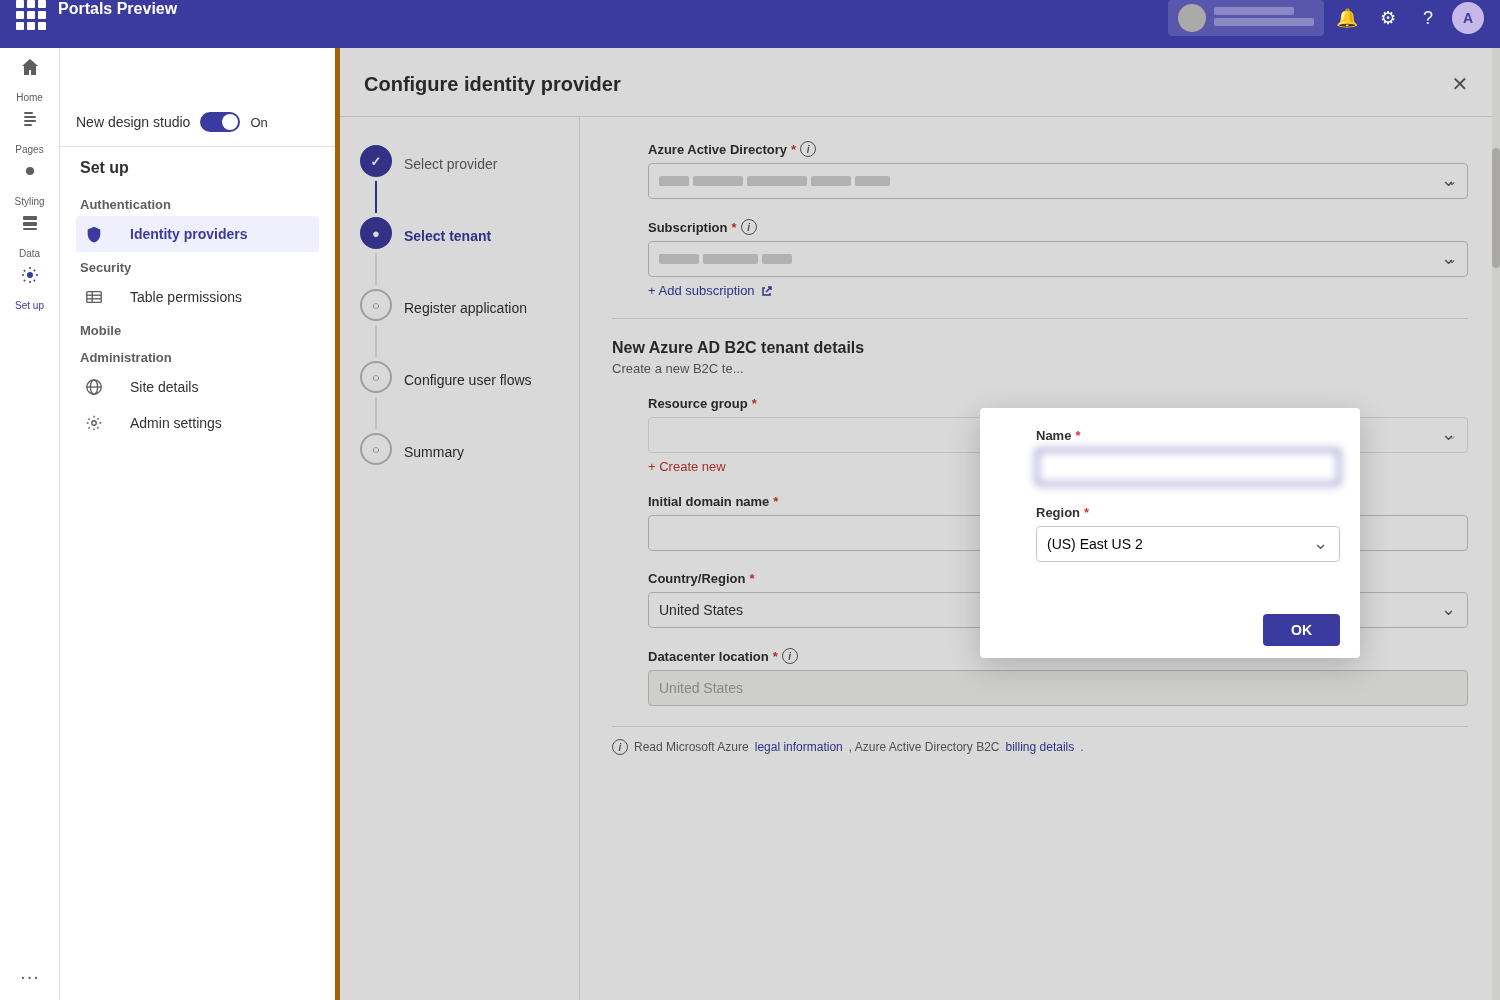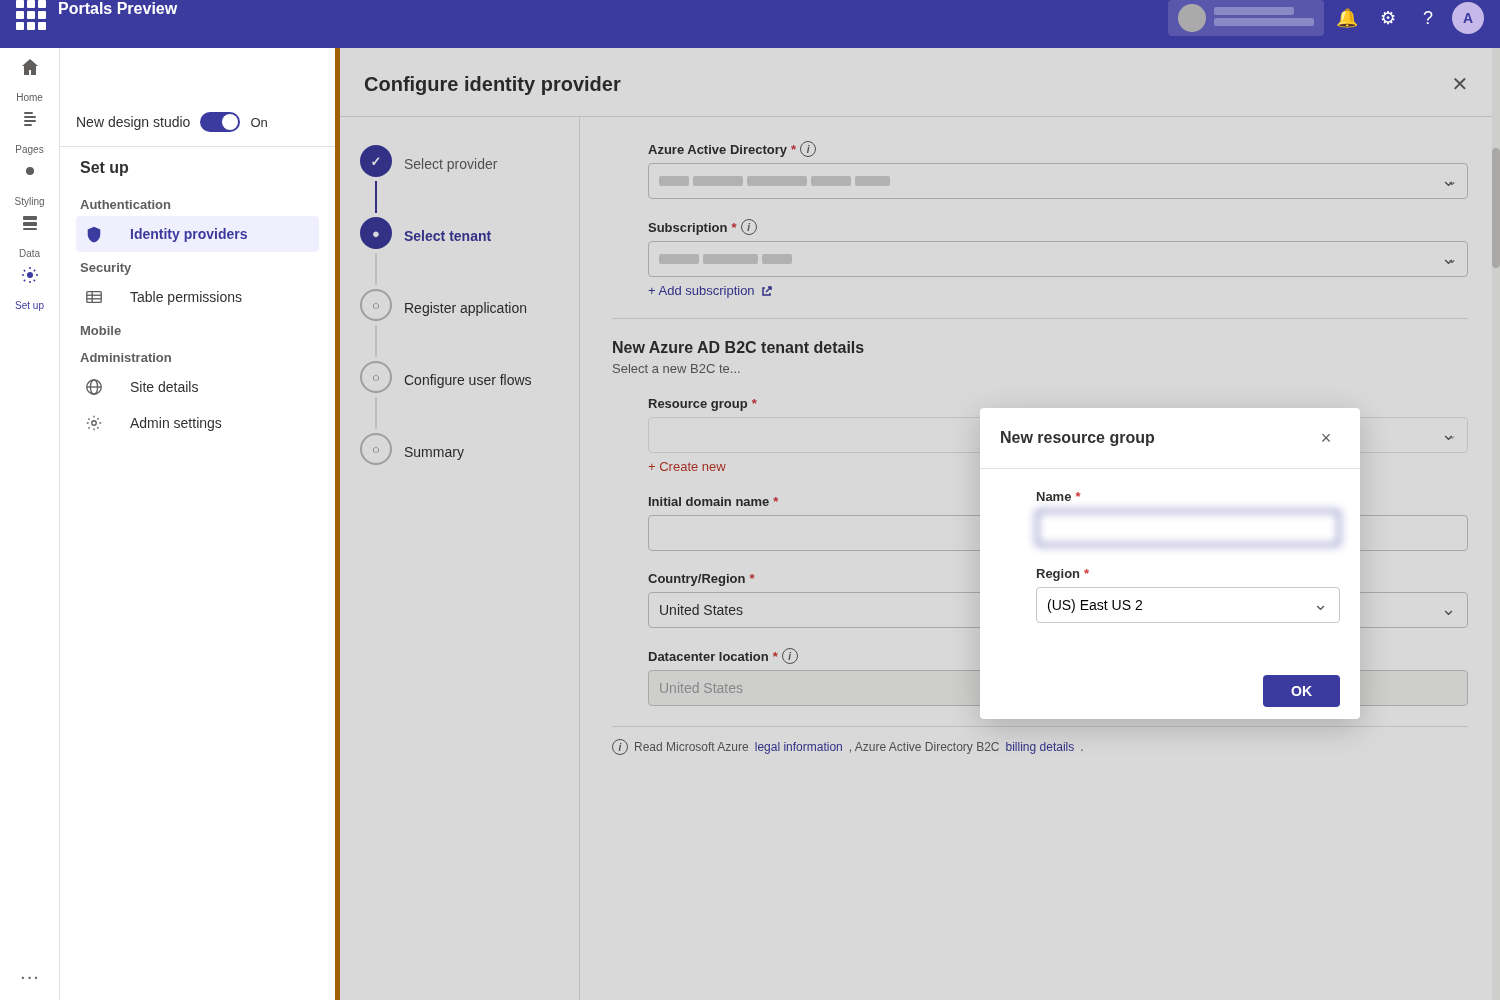--- a/index.html
+++ b/index.html
@@ -765,21 +765,21 @@
               <span>+ Add subscription</span>
               <svg width="12" height="12" viewBox="0 0 12 12" fill="none" stroke="#3b3a9e" stroke-width="1.5">
                   <path d="M7 2h3v3M10 2L5 7M4 3H2v7h7V8"></path>
                 </svg>
             </div>
           </div>
 
           <hr class="divider">
 
           <div class="section-title">New Azure AD B2C tenant details</div>
-          <div class="section-subtitle">Select a new B2C te...</div>
+          <div class="section-subtitle">Create a new B2C te...</div>
 
           <div class="form-group">
             <div class="form-label">
               <span>Resource group</span>
               <span class="required-star">*</span>
             </div>
             <div class="select-wrapper">
               <div class="select-blurred" style="opacity:0.5;">
                 <div class="select-blurred-text">
                 </div>
@@ -833,24 +833,20 @@
         </div>
 
         <div class="panel-scrollbar">
           <div class="panel-scrollbar-thumb"></div>
         </div>
       </div>
     </div>
 
     <div class="modal-overlay">
       <div class="modal">
-        <div class="modal-header">
-          <span class="modal-title">New resource group</span>
-          <div class="modal-close">×</div>
-        </div>
         <div class="modal-body">
 
           <div class="form-group">
             <div class="form-label">
               <span>Name</span>
               <span class="required-star">*</span>
             </div>
             <input class="modal-input" type="text" value="" style="filter: blur(4px);">
           </div>
 

